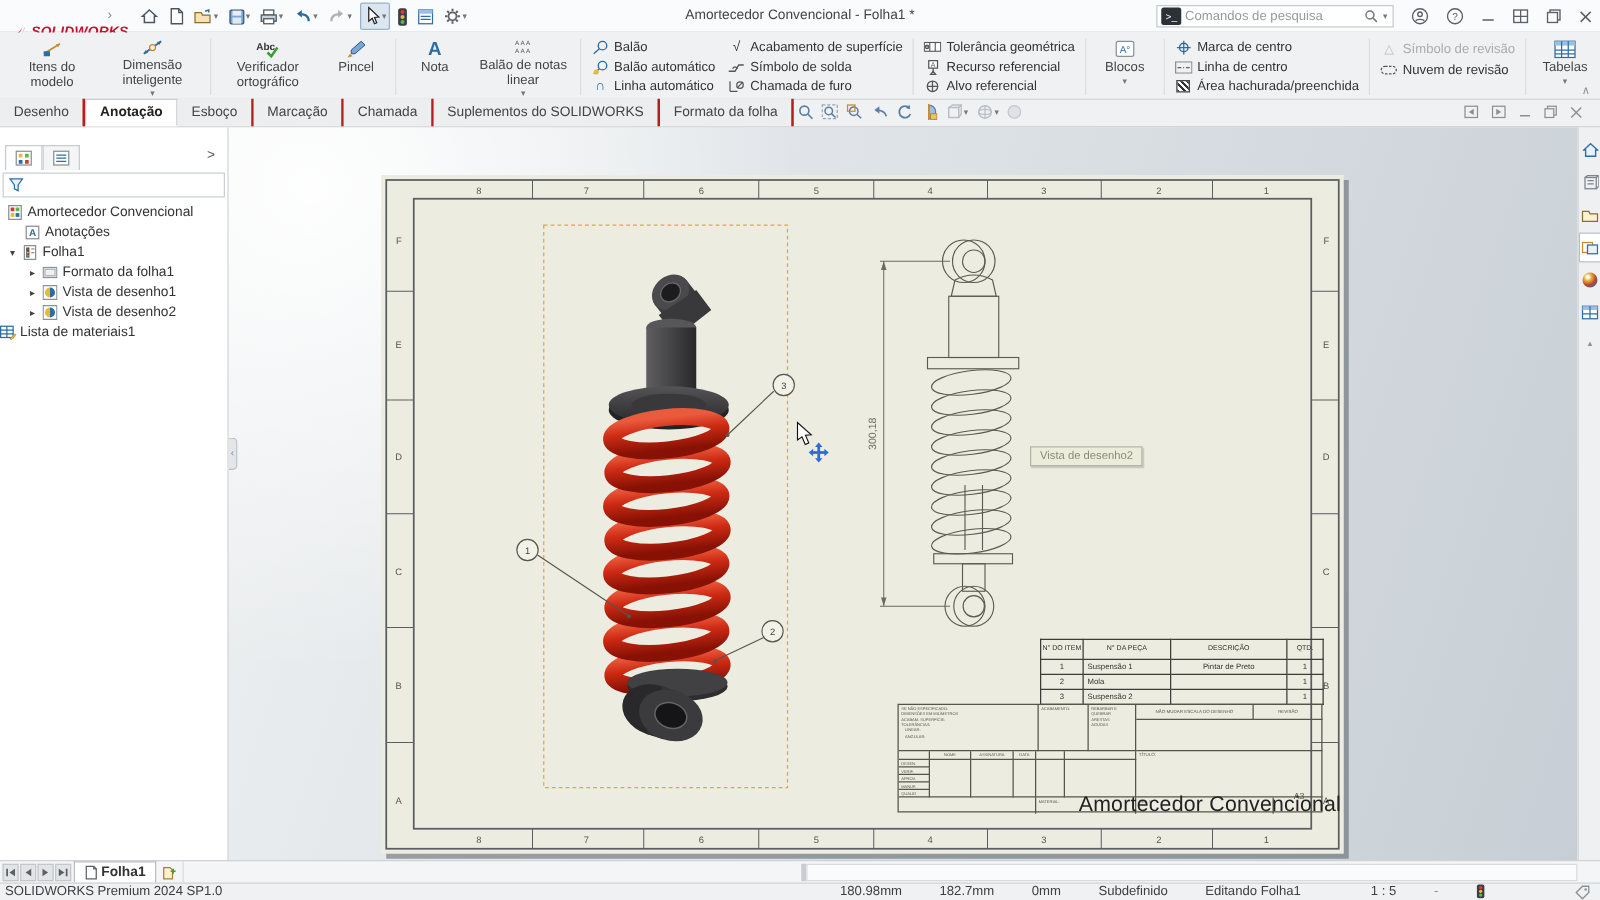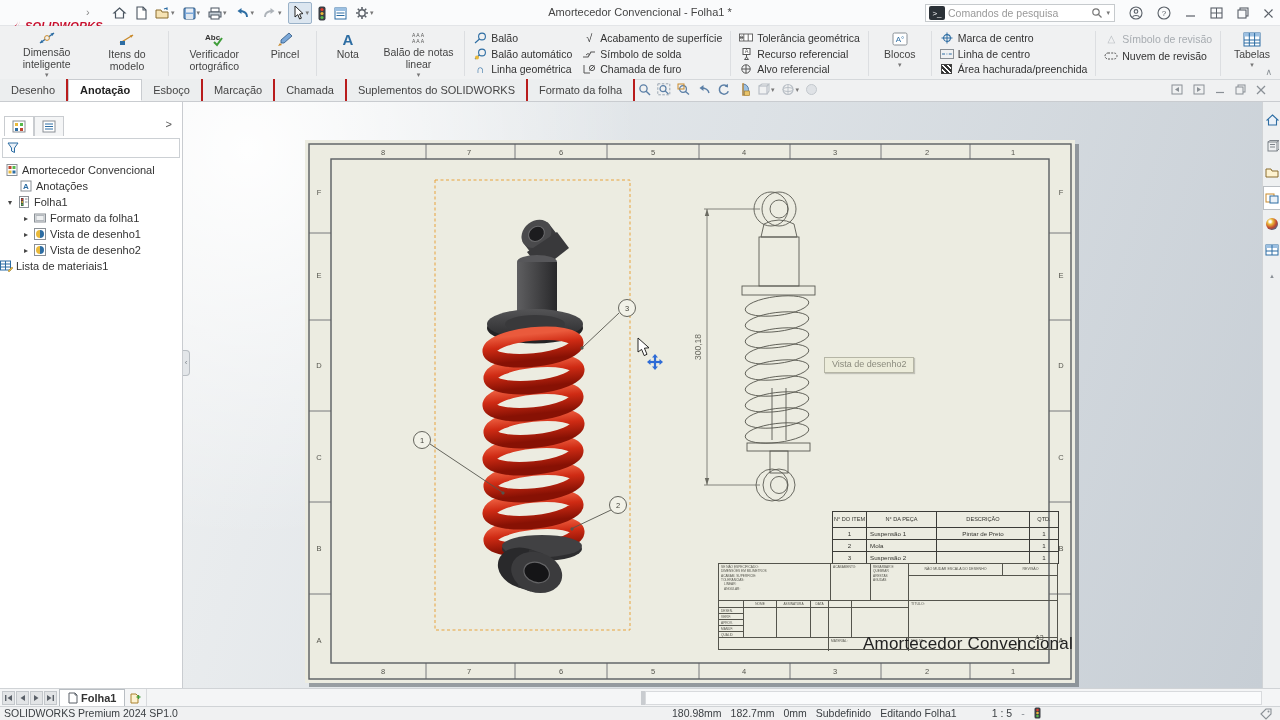--- a/index.html
+++ b/index.html
@@ -88,21 +88,21 @@
   .sheetbar { height:18px; display:flex; align-items:stretch; background:#f4f5f6; border-top:1px solid #d0d3d6; position:relative; }
   .nav-btns { display:flex; align-items:center; gap:1px; padding:0 2px; }
   .nav-btn { width:13px; height:14px; background:#e2e4e6; border:1px solid #c3c7cb; display:flex; align-items:center; justify-content:center; }
   .sheet-tab { display:flex; align-items:center; gap:3px; padding:0 8px; background:#fff; border:1px solid #b9bec3; border-bottom:none; font-weight:bold; font-size:11px; }
   .addsheet { width:22px; display:flex; align-items:center; justify-content:center; border-right:1px solid #d8dadd; }
   .hscroll { position:absolute; left:645px; right:18px; top:2px; bottom:1px; background:#fafbfc; border:1px solid #d8dadd; }
   .hsplit { position:absolute; left:641px; top:2px; width:4px; bottom:1px; background:#c9ccd0; }
 
   .statusbar { height:14px; background:#f0f1f2; border-top:1px solid #d0d3d6; position:relative; font-size:10.5px; color:#3c4044; }
   .sb-left { position:absolute; left:4px; top:0; }
-  .sb-right { position:absolute; left:672px; top:0; display:flex; gap:9px; align-items:flex-end; }
+  .sb-right { position:absolute; left:672px; top:0; display:flex; gap:30px; align-items:flex-end; }
   svg { display:block; }
 </style>
 </head>
 <body>
 
 <div class="app">
 
   <div class="titlebar">
     <div class="logo">
       <svg width="14" height="14" viewBox="0 0 14 14">
@@ -252,38 +252,38 @@
             <line x1="9.5" y1="1.5" x2="1.5" y2="9.5" stroke="#5a6068" stroke-width="1.2"></line>
           </svg>
         </span>
     </div>
   </div>
 
   <div class="ribbon">
     <div class="rlb">
       <div class="rlb-icon">
           <svg width="20" height="16" viewBox="0 0 20 16">
+            <line x1="3" y1="12" x2="16" y2="4" stroke="#c98a2b" stroke-width="1.4"></line>
+            <path d="M16 4 l-3.4 0.5 1.9 2.3 Z" fill="#c98a2b"></path>
+            <rect x="3" y="10" width="5" height="4" fill="#2d6da3"></rect>
+          </svg>
+        </div>
+      <div class="rlb-label">Itens do modelo</div>
+    </div>
+    <div class="rlb">
+      <div class="rlb-icon">
+          <svg width="20" height="16" viewBox="0 0 20 16">
             <line x1="3" y1="13" x2="17" y2="3" stroke="#2d6da3" stroke-width="1.4"></line>
             <path d="M3 13 l3.5 -0.6 -2 -2.4 Z" fill="#2d6da3"></path>
             <path d="M17 3 l-3.5 0.6 2 2.4 Z" fill="#2d6da3"></path>
             <circle cx="10" cy="8" r="2.4" fill="#f0f1f2" stroke="#c98a2b"></circle>
           </svg>
         </div>
       <div class="rlb-label">Dimensão inteligente</div>
       <div class="rlb-caret">▾</div>
-    </div>
-    <div class="rlb">
-      <div class="rlb-icon">
-          <svg width="20" height="16" viewBox="0 0 20 16">
-            <line x1="3" y1="12" x2="16" y2="4" stroke="#c98a2b" stroke-width="1.4"></line>
-            <path d="M16 4 l-3.4 0.5 1.9 2.3 Z" fill="#c98a2b"></path>
-            <rect x="3" y="10" width="5" height="4" fill="#2d6da3"></rect>
-          </svg>
-        </div>
-      <div class="rlb-label">Itens do modelo</div>
     </div>
     <div class="rdiv"></div>
     <div class="rlb">
       <div class="rlb-icon">
           <svg width="22" height="16" viewBox="0 0 22 16">
             <text x="2" y="9" font-size="8" fill="#333" font-weight="bold">Abc</text>
             <path d="M11 11 l3 3 5 -7" fill="none" stroke="#3f9d3a" stroke-width="2"></path>
           </svg>
         </div>
       <div class="rlb-label">Verificador ortográfico</div>
@@ -333,21 +333,21 @@
               <line x1="1" y1="11" x2="5.5" y2="7" stroke="#2d6da3" stroke-width="1.1"></line>
               <circle cx="3" cy="9.5" r="2" fill="#e9b93a"></circle>
             </svg>
           </span>
           <span>Balão automático</span>
         </div>
       <div class="rsb">
           <span class="rsb-icon">
             <span style="color:#2d6da3;font-weight:bold;font-size:11px">∩</span>
           </span>
-          <span>Linha geométrica</span>
+          <span>Linha automático</span>
         </div>
     </div>
 
     <div class="rcol">
       <div class="rsb">
           <span class="rsb-icon">
             <span style="color:#333;font-size:11px">√</span>
           </span>
           <span>Acabamento de superfície</span>
         </div>

